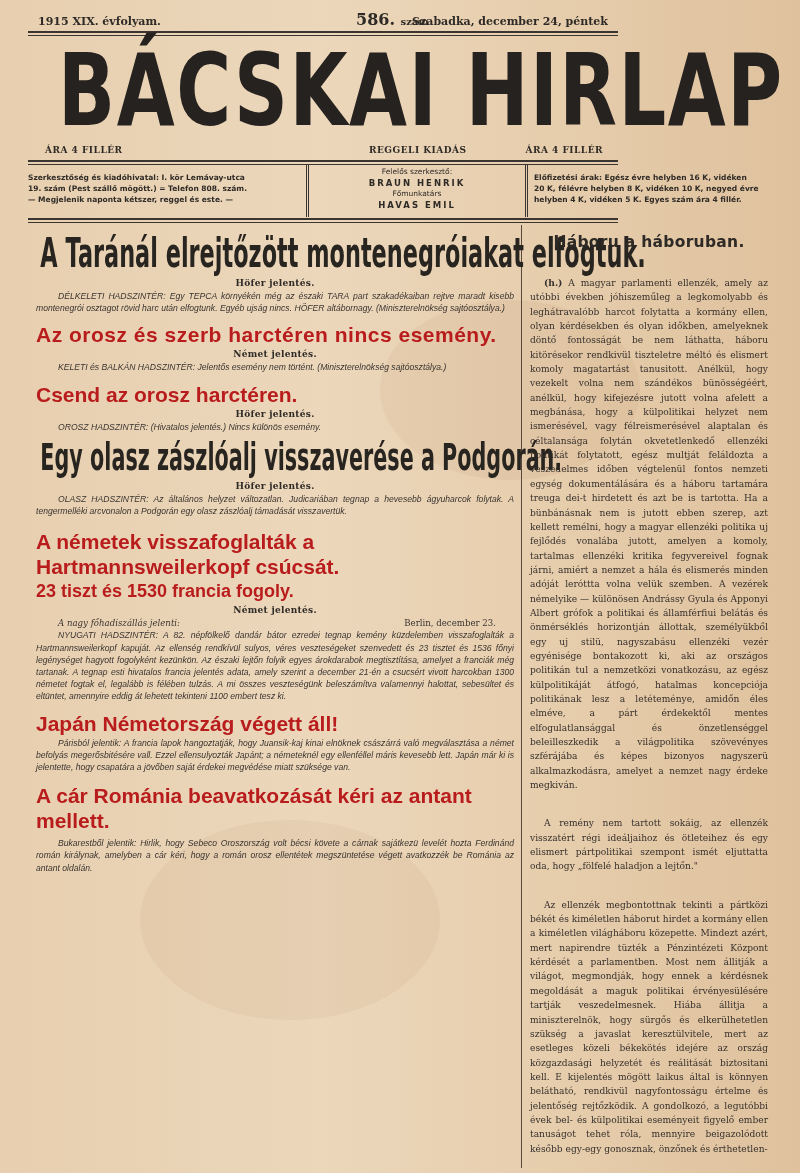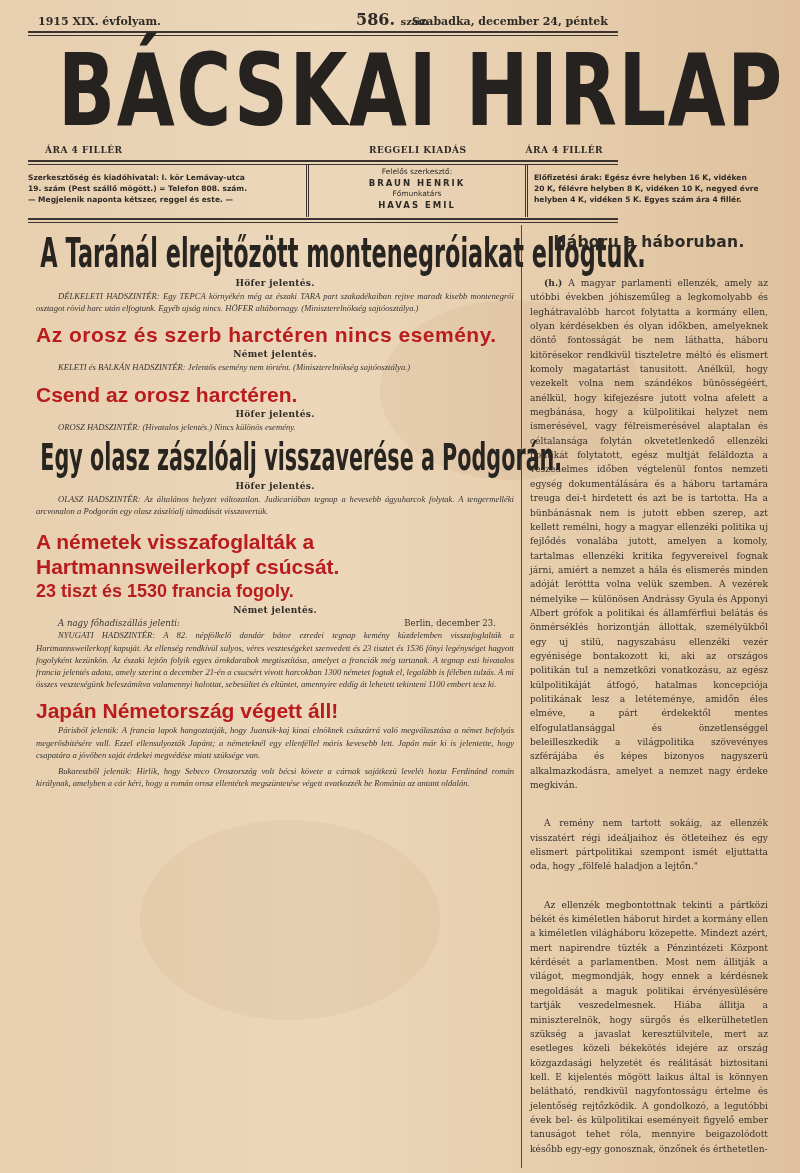--- a/index.html
+++ b/index.html
@@ -46,21 +46,21 @@
 
   
   .vrule { position: absolute; top: 225px; bottom: 5px; left: 521px; width: 0; border-left: 1px solid #55493f; }
   .leftcol { position: absolute; top: 226px; left: 36px; width: 478px; }
   .rightcol { position: absolute; top: 232px; left: 530px; width: 238px; }
 
   .h-cond { font-family: "DejaVu Sans", sans-serif; font-weight: bold; text-align: center; white-space: nowrap; transform-origin: center top; color: #28241f; }
   .h-wide { font-family: Liberation Sans, sans-serif; font-weight: bold; text-align: left; color: #b91c1c; }
   .h-serif { font-family: "DejaVu Serif", serif; font-weight: bold; text-align: center; color: #2b2723; }
   .source { font: bold 9px "DejaVu Serif", serif; text-align: center; margin: 2px 0 2px; letter-spacing: .3px; }
-  .body-it { font-family: Liberation Serif, serif; font-style: italic; font-size: 8.6px; line-height: 12.2px; text-align: justify; text-indent: 22px; color: #3a3430; }
+  .body-it { font-family: Liberation Sans, sans-serif; font-style: italic; font-size: 8.6px; line-height: 12.2px; text-align: justify; text-indent: 22px; color: #3a3430; }
   .datelineRow { display: flex; justify-content: space-between; font-family: "DejaVu Serif", serif; font-style: italic; font-size: 8.6px; line-height: 12.2px; padding-left: 22px; color: #3a3430; }
 
   .a1 .head { font-size: 40px; line-height: 46px; transform: scaleX(0.56) scaleY(1.0); margin: 4px -180px 0; }
   .a2 .head { font-size: 21px; line-height: 25px; margin-top: 8px; letter-spacing: .5px; }
   .a3 .head { font-size: 21px; line-height: 25px; margin-top: 8px; }
   .a4 .head { font-size: 37px; line-height: 42px; transform: scaleX(0.56); margin: 4px -180px 0; }
   .a5 .head { font-size: 21px; line-height: 25px; margin-top: 12px; }
   .a5 .head2 { font-size: 18px; line-height: 24px; }
   .a6 .head { font-size: 21px; line-height: 26px; margin-top: 8px; }
   .a7 .head { font-size: 17px; line-height: 22px; margin-top: 10px; font-family: "DejaVu Serif", serif; }
@@ -155,20 +155,21 @@
       <p class="body-it">NYUGATI HADSZINTÉR: A 82. népfölkelő dandár bátor ezredei tegnap kemény küzdelemben visszafoglalták a Hartmannsweilerkopf kapuját. Az ellenség rendkívül sulyos, véres veszteségeket szenvedett és 23 tisztet és 1536 főnyi legénységet hagyott fogolyként kezünkön. Az északi lejtőn folyik egyes árokdarabok megtisztítása, amelyet a franciák még tartanak. A tegnap esti hivatalos francia jelentés adata, amely szerint a december 21-én a csucsért vivott harcokban 1300 németet fogtak el, legalább is félében tulzás. A mi összes veszteségünk beleszámítva valamennyi halottat, sebesültet és eltüntet, amennyire eddig át lehetett tekinteni 1100 embert tesz ki.</p>
     </div>
 
     <div class="a6">
       <div class="head h-wide">Japán Németország végett áll!</div>
       <p class="body-it">Párisból jelentik: A francia lapok hangoztatják, hogy Juansik-kaj kinai elnöknek császárrá való megválasztása a német befolyás megerősbitésére vall. Ezzel ellensulyozták Japánt; a németeknél egy ellenféllel máris kevesebb lett. Japán már ki is jelentette, hogy csapatára a jövőben saját érdekei megvédése miatt szüksége van.</p>
     </div>
 
 
     <div class="a8">
+      <div class="head h-wide">A cár Románia beavatkozását kéri az antant mellett.</div>
       <p class="body-it" style="margin-top:4px;">Bukarestből jelentik: Hirlik, hogy Sebeco Oroszország volt bécsi követe a cárnak sajátkezü levelét hozta Ferdinánd román királynak, amelyben a cár kéri, hogy a román orosz ellentétek megszüntetése végett avatkozzék be Románia az antant oldalán.</p>
     </div>
   </div>
 
   <div class="rightcol">
     <div class="rc-title">Háboru a háboruban.</div>
     <p class="rc-p"><b>(h.)</b> <span>A magyar parlamenti ellenzék, amely az utóbbi években jóhiszeműleg a legkomolyabb és leghátravalóbb harcot folytatta a kormány ellen, olyan kérdésekben és olyan időkben, amelyeknek döntő fontosságát be nem láthatta, háboru kitörésekor rendkivül tiszteletre méltó és elismert komoly magatartást tanusitott. Anélkül, hogy vezekelt volna nem szándékos bünösségéért, anélkül, hogy kifejezésre jutott volna afelett a megbánása, hogy a külpolitikai helyzet nem ismerésével, vagy félreismerésével alaptalan és céltalansága folytán okvetetlenkedő ellenzéki politikát folytatott, egész multját feláldozta a veszedelmes időben végtelenül fontos nemzeti egység dokumentálására és a háboru tartamára treuga dei-t hirdetett és azt be is tartotta. Ha a bünbánásnak nem is jutott ebben szerep, azt kellett remélni, hogy a magyar ellenzéki politika uj fejlődés vonalába jutott, amelyen a komoly, tartalmas ellenzéki kritika fegyvereivel fognak járni, amiért a nemzet a hála és elismerés minden adóját leróttta volna velük szemben. A vezérek némelyike — különösen Andrássy Gyula és Apponyi Albert grófok a politikai és államférfiui belátás és önmérséklés horizontján állottak, személyükből egy uj stilü, nagyszabásu ellenzéki vezér egyénisége bontakozott ki, aki az országos politikán tul a nemzetközi vonatkozásu, az egész külpolitikáját átfogó, hatalmas koncepciója politikának lesz a letéteménye, amidőn éles elméve, a párt érdekektől mentes elfogulatlansággal és önzetlenséggel beleilleszkedik a világpolitika szövevényes szférájába és képes bizonyos nagyszerü alkalmazkodásra, amelyet a nemzet nagy érdeke megkiván.</span></p>
     <p class="rc-p">A remény nem tartott sokáig, az ellenzék visszatért régi ideáljaihoz és ötleteihez és egy elismert pártpolitikai szempont ismét eljuttatta oda, hogy „fölfelé haladjon a lejtőn."</p>
     <p class="rc-p">Az ellenzék megbontottnak tekinti a pártközi békét és kiméletlen háborut hirdet a kormány ellen a kiméletlen világháboru közepette. Mindezt azért, mert napirendre tüzték a Pénzintézeti Központ kérdését a parlamentben. Most nem állitják a világot, megmondják, hogy ennek a kérdésnek megoldását a maguk politikai érvényesülésére tartják veszedelmesnek. Hiába állitja a miniszterelnök, hogy sürgős és elkerülhetetlen szükség a javaslat keresztülvitele, mert az esetleges közeli békekötés idejére az ország közgazdasági helyzetét és reálitását biztositani kell. E kijelentés mögött laikus által is könnyen belátható, rendkivül nagyfontosságu értelme és jelentőség rejtőzködik. A gondolkozó, a legutóbbi évek bel- és külpolitikai eseményeit figyelő ember tanuságot tehet róla, mennyire beigazolódott később egy-egy gonosznak, önzőnek és érthetetlen-</p>
   </div>

